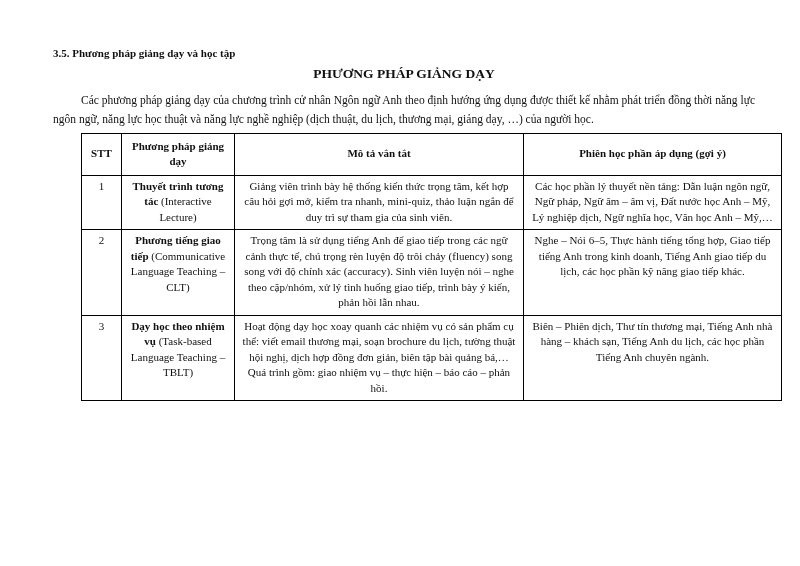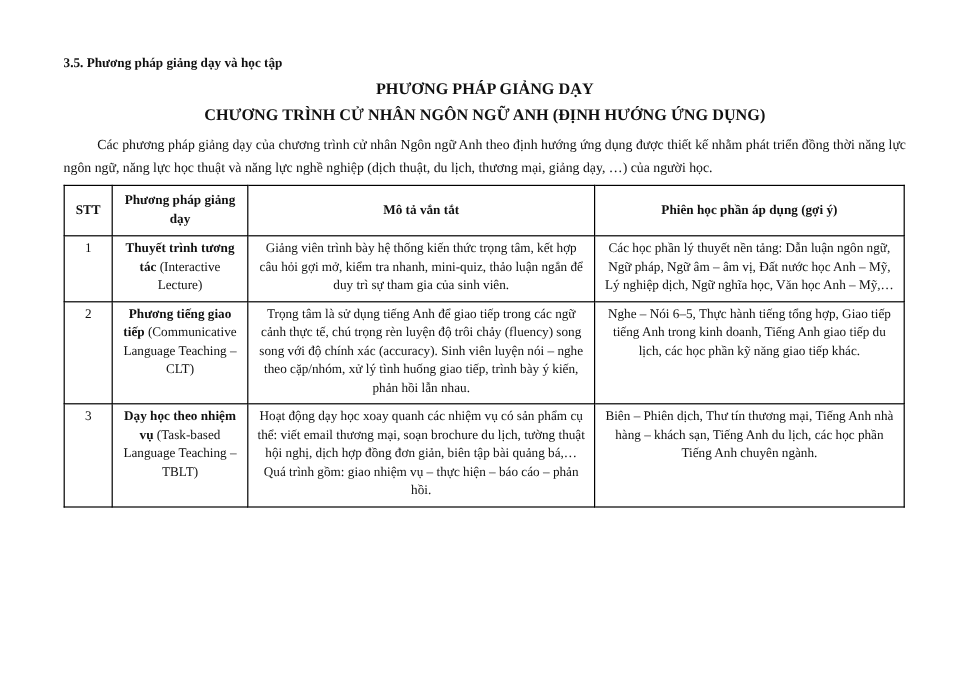--- a/index.html
+++ b/index.html
@@ -34,20 +34,21 @@
     font-size: 11.5px;
     line-height: 19px;
     text-align: justify;
     text-indent: 28px;
   }
   table.methods {
     margin-top: 4px;
     border-collapse: collapse;
     width: 700px;
     table-layout: fixed;
+    margin-left: 28px;
   }
   .methods th, .methods td {
     border: 1px solid #000000;
     font-size: 11px;
     line-height: 15.5px;
     vertical-align: top;
     padding: 3px 6px 4px 6px;
     text-align: center;
   }
   .methods th {
@@ -75,21 +76,20 @@
 </head>
 <body>
 
 <div class="page">
   <div class="content">
 
     <div class="section-heading">3.5. Phương pháp giảng dạy và học tập</div>
 
     <div class="doc-title">
       <div>PHƯƠNG PHÁP GIẢNG DẠY</div>
-      <div>CHƯƠNG TRÌNH CỬ NHÂN NGÔN NGỮ ANH (ĐỊNH HƯỚNG ỨNG DỤNG)</div>
     </div>
 
     <p class="para">Các phương pháp giảng dạy của chương trình cử nhân Ngôn ngữ Anh theo định hướng ứng dụng được thiết kế nhằm phát triển đồng thời năng lực ngôn ngữ, năng lực học thuật và năng lực nghề nghiệp (dịch thuật, du lịch, thương mại, giảng dạy, …) của người học.</p>
 
 
     <table class="methods">
       <colgroup>
         <col class="col-stt">
           <col class="col-method">
           <col class="col-desc">

